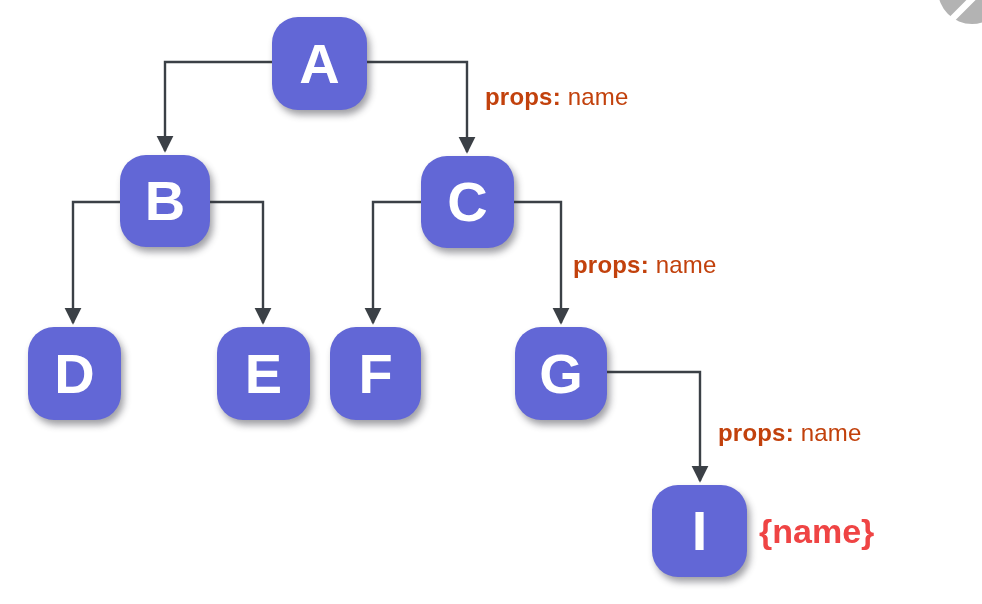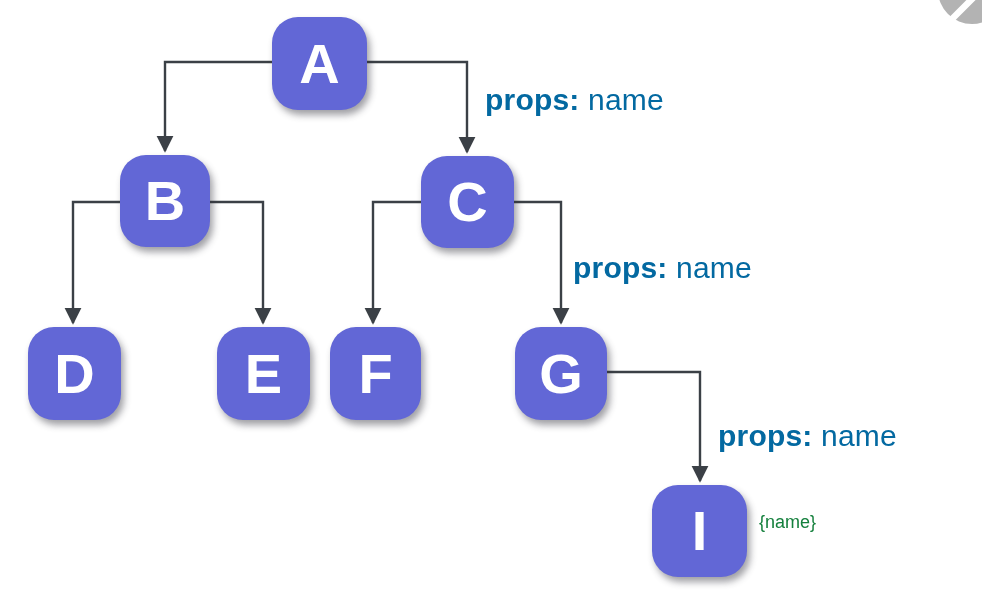--- a/index.html
+++ b/index.html
@@ -9,26 +9,26 @@
   }
   .edges-svg{position:absolute;left:0;top:0;width:982px;height:604px;}
   .node{
     position:absolute;display:flex;align-items:center;justify-content:center;
     background:#6267d6;color:#ffffff;border-radius:26px;
     font-weight:800;font-size:56px;line-height:1;
     box-shadow:3px 5px 7px rgba(45,45,55,.45);
     user-select:none;
   }
   .edge-label{
-    position:absolute;font-size:30px;color:#0369a1;white-space:nowrap;
+    position:absolute;font-size:24px;color:#c2410c;white-space:nowrap;
     letter-spacing:.2px;line-height:1.15;
   }
   .edge-label b{font-weight:800;}
   .result-label{
-    position:absolute;font-size:18px;font-weight:400;color:#15803d;
+    position:absolute;font-size:34px;font-weight:700;color:#ef4444;
     white-space:nowrap;line-height:1.15;
   }
   .next-btn{
     position:absolute;right:0;top:0;width:62px;height:42px;
     background:transparent;border:0;padding:0;cursor:pointer;
   }
 </style>
 </head>
 <body>
 

